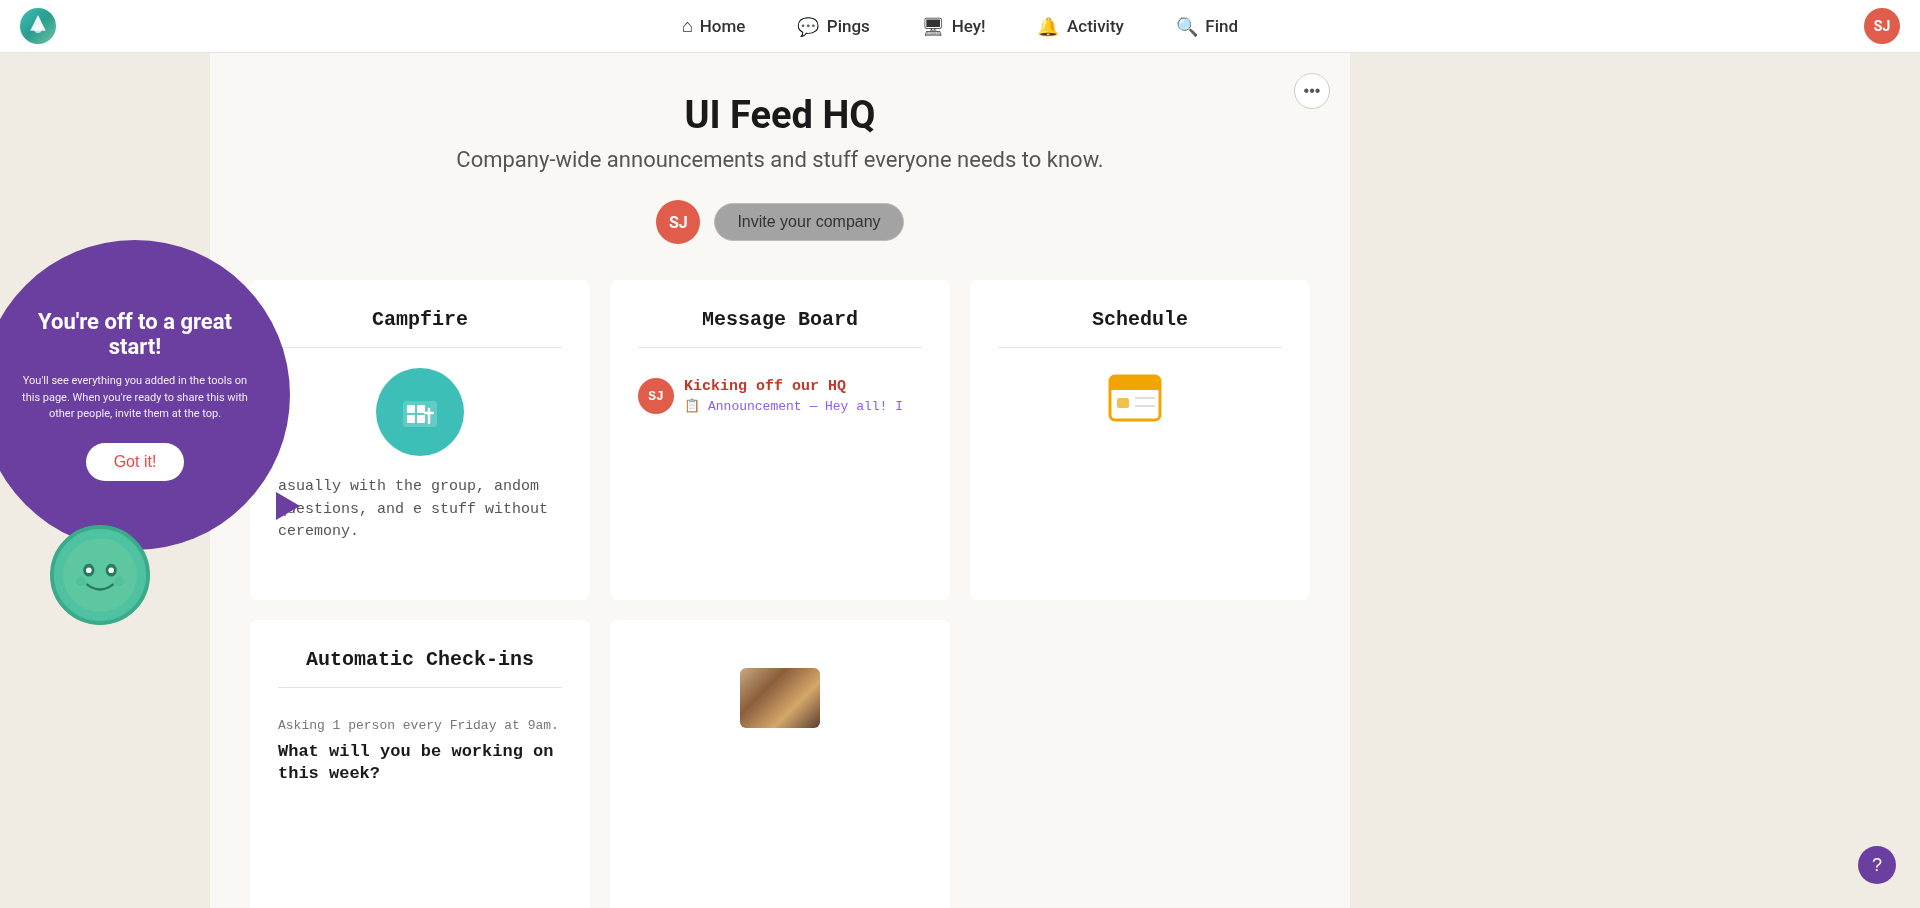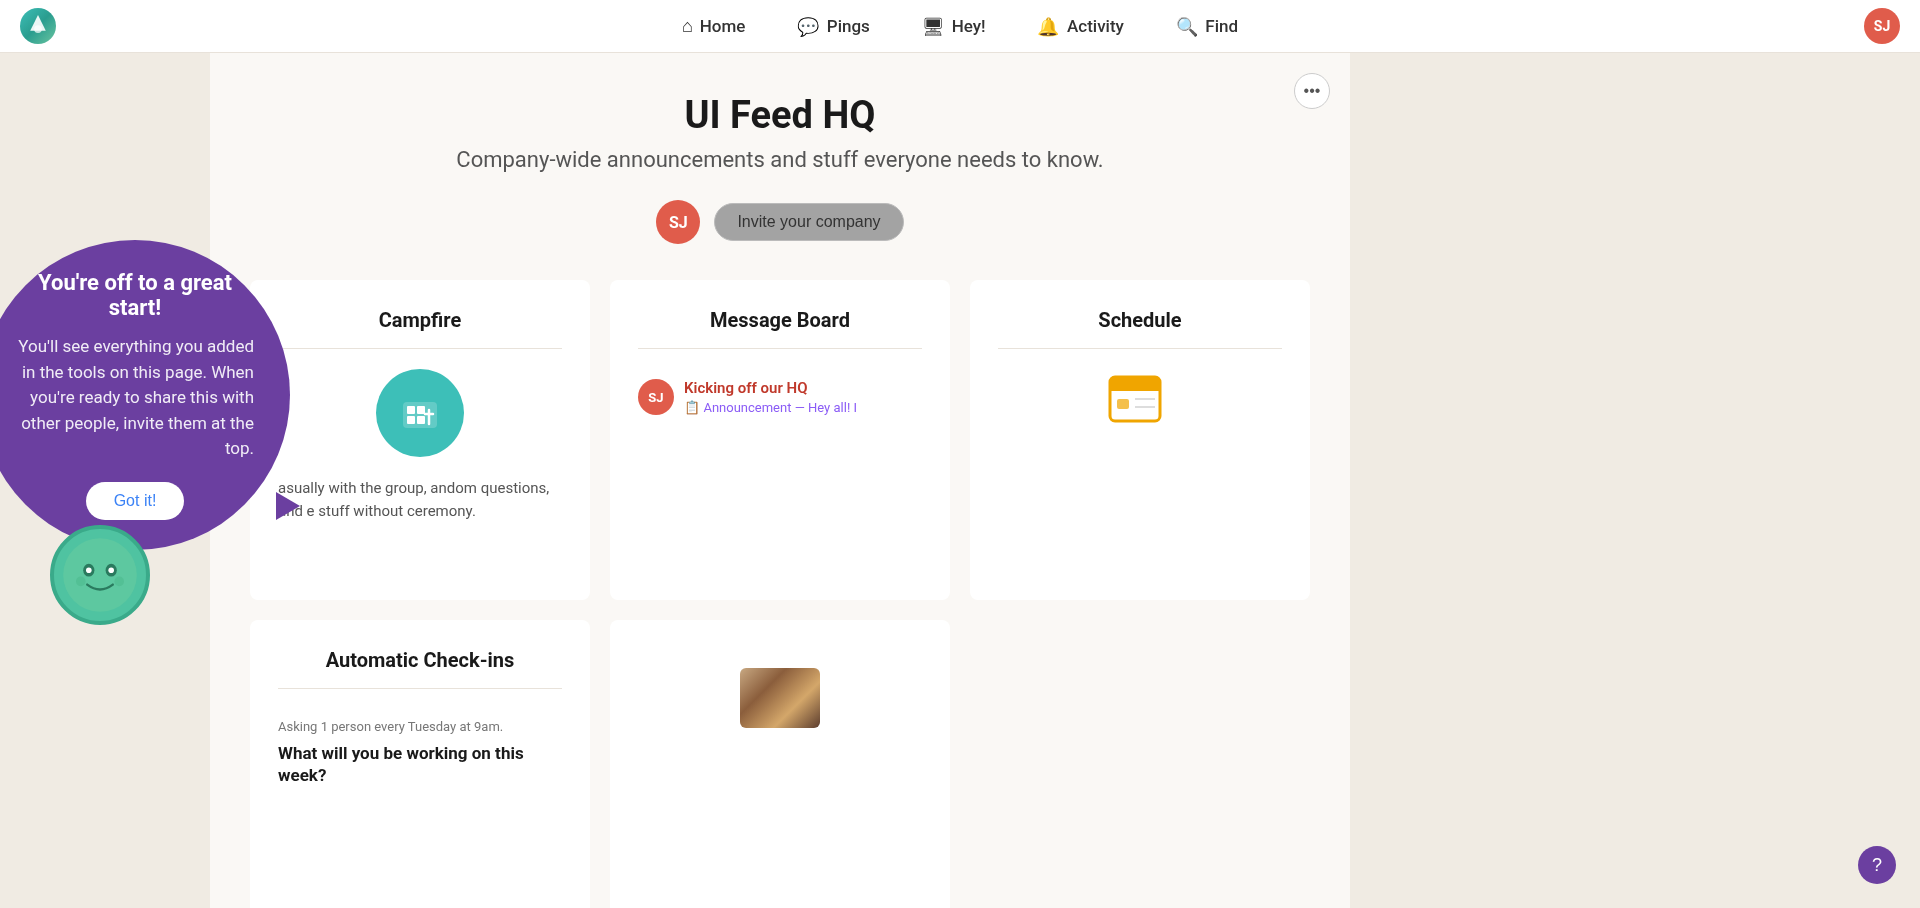--- a/index.html
+++ b/index.html
@@ -149,20 +149,21 @@
       display: grid;
       grid-template-columns: repeat(3, 1fr);
       gap: 20px;
     }
 
     .card {
       background: white;
       border-radius: 8px;
       padding: 28px 28px 32px 28px;
       min-height: 320px;
+      font-family: Liberation Mono, monospace;
     }
 
     .card-title {
       font-size: 20px;
       font-weight: 700;
       color: #1a1a1a;
       margin-bottom: 16px;
       padding-bottom: 16px;
       border-bottom: 1.5px solid #e8e2da;
       text-align: center;
@@ -317,34 +318,33 @@
       border-bottom: 14px solid transparent;
       border-left: 24px solid #6b3fa0;
     }
     .tooltip-title {
       font-size: 22px;
       font-weight: 700;
       color: white;
       margin-bottom: 14px;
     }
     .tooltip-body {
-      font-size: 17px;
+      font-size: 11px;
       color: rgba(255,255,255,0.9);
       line-height: 1.5;
       margin-bottom: 20px;
-      text-align: right;
     }
     .got-it-btn {
       background: white;
       border: none;
       border-radius: 24px;
       padding: 10px 28px;
       font-size: 16px;
       font-weight: 500;
-      color: #3b82f6;
+      color: #ef4444;
       cursor: pointer;
     }
     .mascot-wrap {
       position: absolute;
       bottom: -75px;
       left: 50px;
     }
     .mascot-circle {
       width: 100px;
       height: 100px;
@@ -481,21 +481,21 @@
             <rect x="12" y="30" width="12" height="10" rx="2" fill="#f0a500" opacity="0.7"></rect>
             <line x1="30" y1="30" x2="50" y2="30" stroke="#ddd" stroke-width="2"></line>
             <line x1="30" y1="38" x2="50" y2="38" stroke="#ddd" stroke-width="2"></line>
           </svg>
         </div>
       </div>
 
       <div class="card">
         <div class="card-title">Automatic Check-ins</div>
         <div style="padding-top:14px;">
-          <p class="checkin-asking">Asking 1 person every Tuesday at 9am.</p>
+          <p class="checkin-asking">Asking 1 person every Friday at 9am.</p>
           <p class="checkin-question">What will you be working on this week?</p>
         </div>
       </div>
 
       <div class="card">
         <div style="display:flex; justify-content:center; padding-top:20px;">
           <div class="docs-thumb">
             <div class="docs-thumb-img"></div>
           </div>
         </div>

